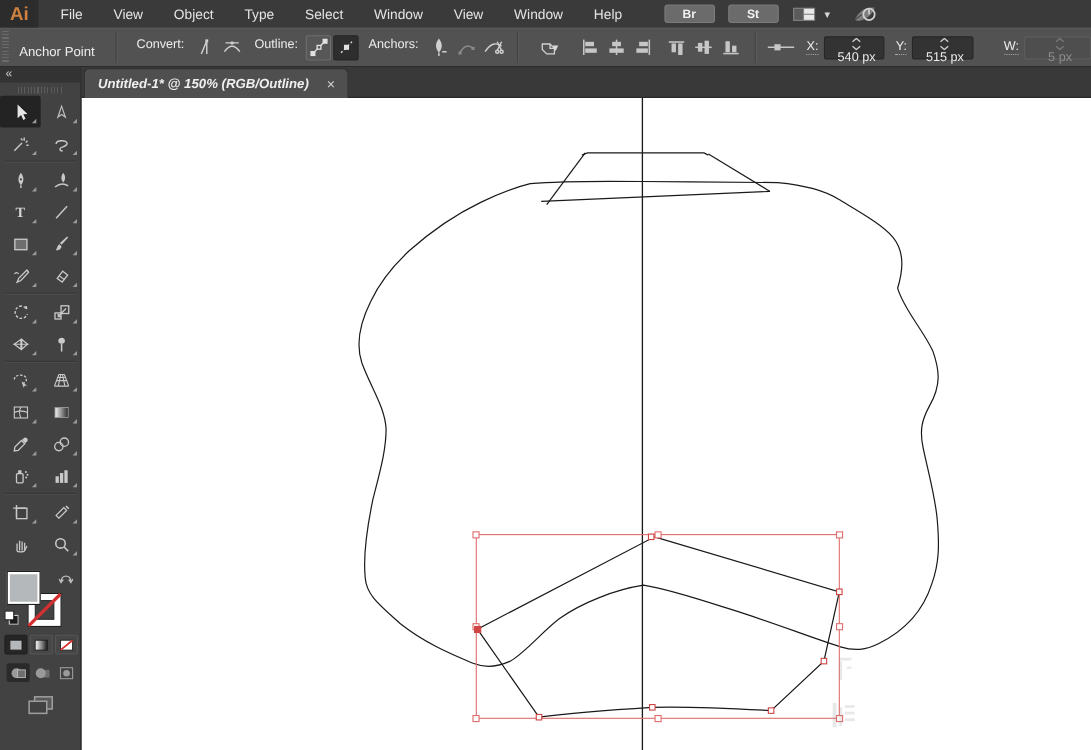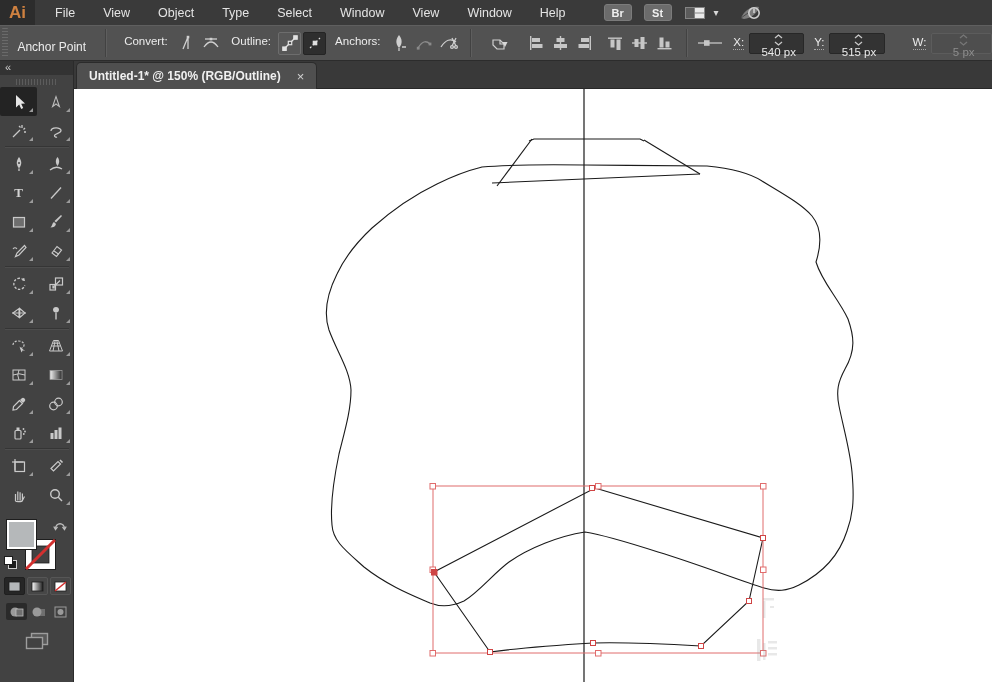--- a/index.html
+++ b/index.html
@@ -13,21 +13,21 @@
   
   .menubar { position:absolute; left:0; top:0; width:992px; height:25px;
     background:#3a3a3a; display:flex; align-items:center; z-index:30; }
   .logo { width:35px; height:25px; background:#2c2c2c; color:#cf8140;
     font-weight:bold; font-size:17px; display:flex; align-items:center; justify-content:center; }
   .menu-item { color:#e4e4e4; font-size:12.5px; padding:0 14px; height:20px;
     display:flex; align-items:center; cursor:default; }
   .menu-item:first-of-type { margin-left:6px; }
   .quick { display:flex; align-items:center; margin-left:24px; gap:12px; }
   .chip { background:#6b6b6b; color:#f0f0f0; font-size:11px; font-weight:bold;
-    border-radius:3px; width:28px; height:17px; display:flex; align-items:center;
+    border-radius:3px; width:46px; height:17px; display:flex; align-items:center;
     justify-content:center; border:1px solid #7b7b7b; }
   .chev { color:#d8d8d8; font-size:10px; margin-left:-4px; }
   
   .controlbar { position:absolute; left:0; top:25px; width:992px; height:36px;
     background:#525252; border-top:1px solid #5f5f5f; border-bottom:1px solid #2c2c2c;
     display:flex; align-items:center; z-index:29; }
   .grip-v { width:7px; height:30px; margin:0 3px 0 2px;
     background:repeating-linear-gradient(to bottom,#6a6a6a 0 1px,transparent 1px 3px);
     border-radius:1px; }
   .cb-label { font-size:11.5px; color:#ececec; white-space:nowrap; }
@@ -43,21 +43,21 @@
     padding-bottom:1px; margin:0 5px 0 10px; }
   .field { height:21px; width:60px; background:#333333; border:1px solid #272727;
     border-radius:2px; display:flex; align-items:center; color:#eaeaea; font-size:11.5px;flex-direction:column; }
   .field .stepper { width:14px; display:flex; flex-direction:column; align-items:center;
     gap:2px; padding-left:3px; }
   .field .val { margin-left:4px; white-space:nowrap; }
   .field.disabled { background:#4e4e4e; border-color:#5c5c5c; color:#8d8d8d; width:66px;}
   .field.disabled .stepper svg path { stroke:#777; }
   
   .tabrow { position:absolute; left:74px; top:61px; width:918px; height:28px;
-    background:#393939; border-bottom:1px solid #282828; z-index:20; }
+    background:#393939; border-bottom:1px solid #282828; z-index:20;font-style:italic; }
   .tab { position:absolute; left:2px; top:1px; height:27px; background:#4f4f4f;
     display:flex; align-items:center; padding:0 12px; border-radius:5px 5px 0 0;
     border:1px solid #2b2b2b; border-bottom:none; }
   .tab-title { color:#f0f0f0; font-size:12px; font-weight:bold; white-space:nowrap; }
   .tab-close { margin-left:16px; color:#d2d2d2; font-size:13px; line-height:1; cursor:default; }
   
   .toolpanel { position:absolute; left:0; top:61px; width:74px; height:621px;
     background:#424242; border-right:1px solid #2b2b2b; z-index:21; }
   .tp-header { height:14px; background:#333333; color:#cccccc; font-size:11px;
     line-height:12px; padding-left:5px; letter-spacing:1px; }

